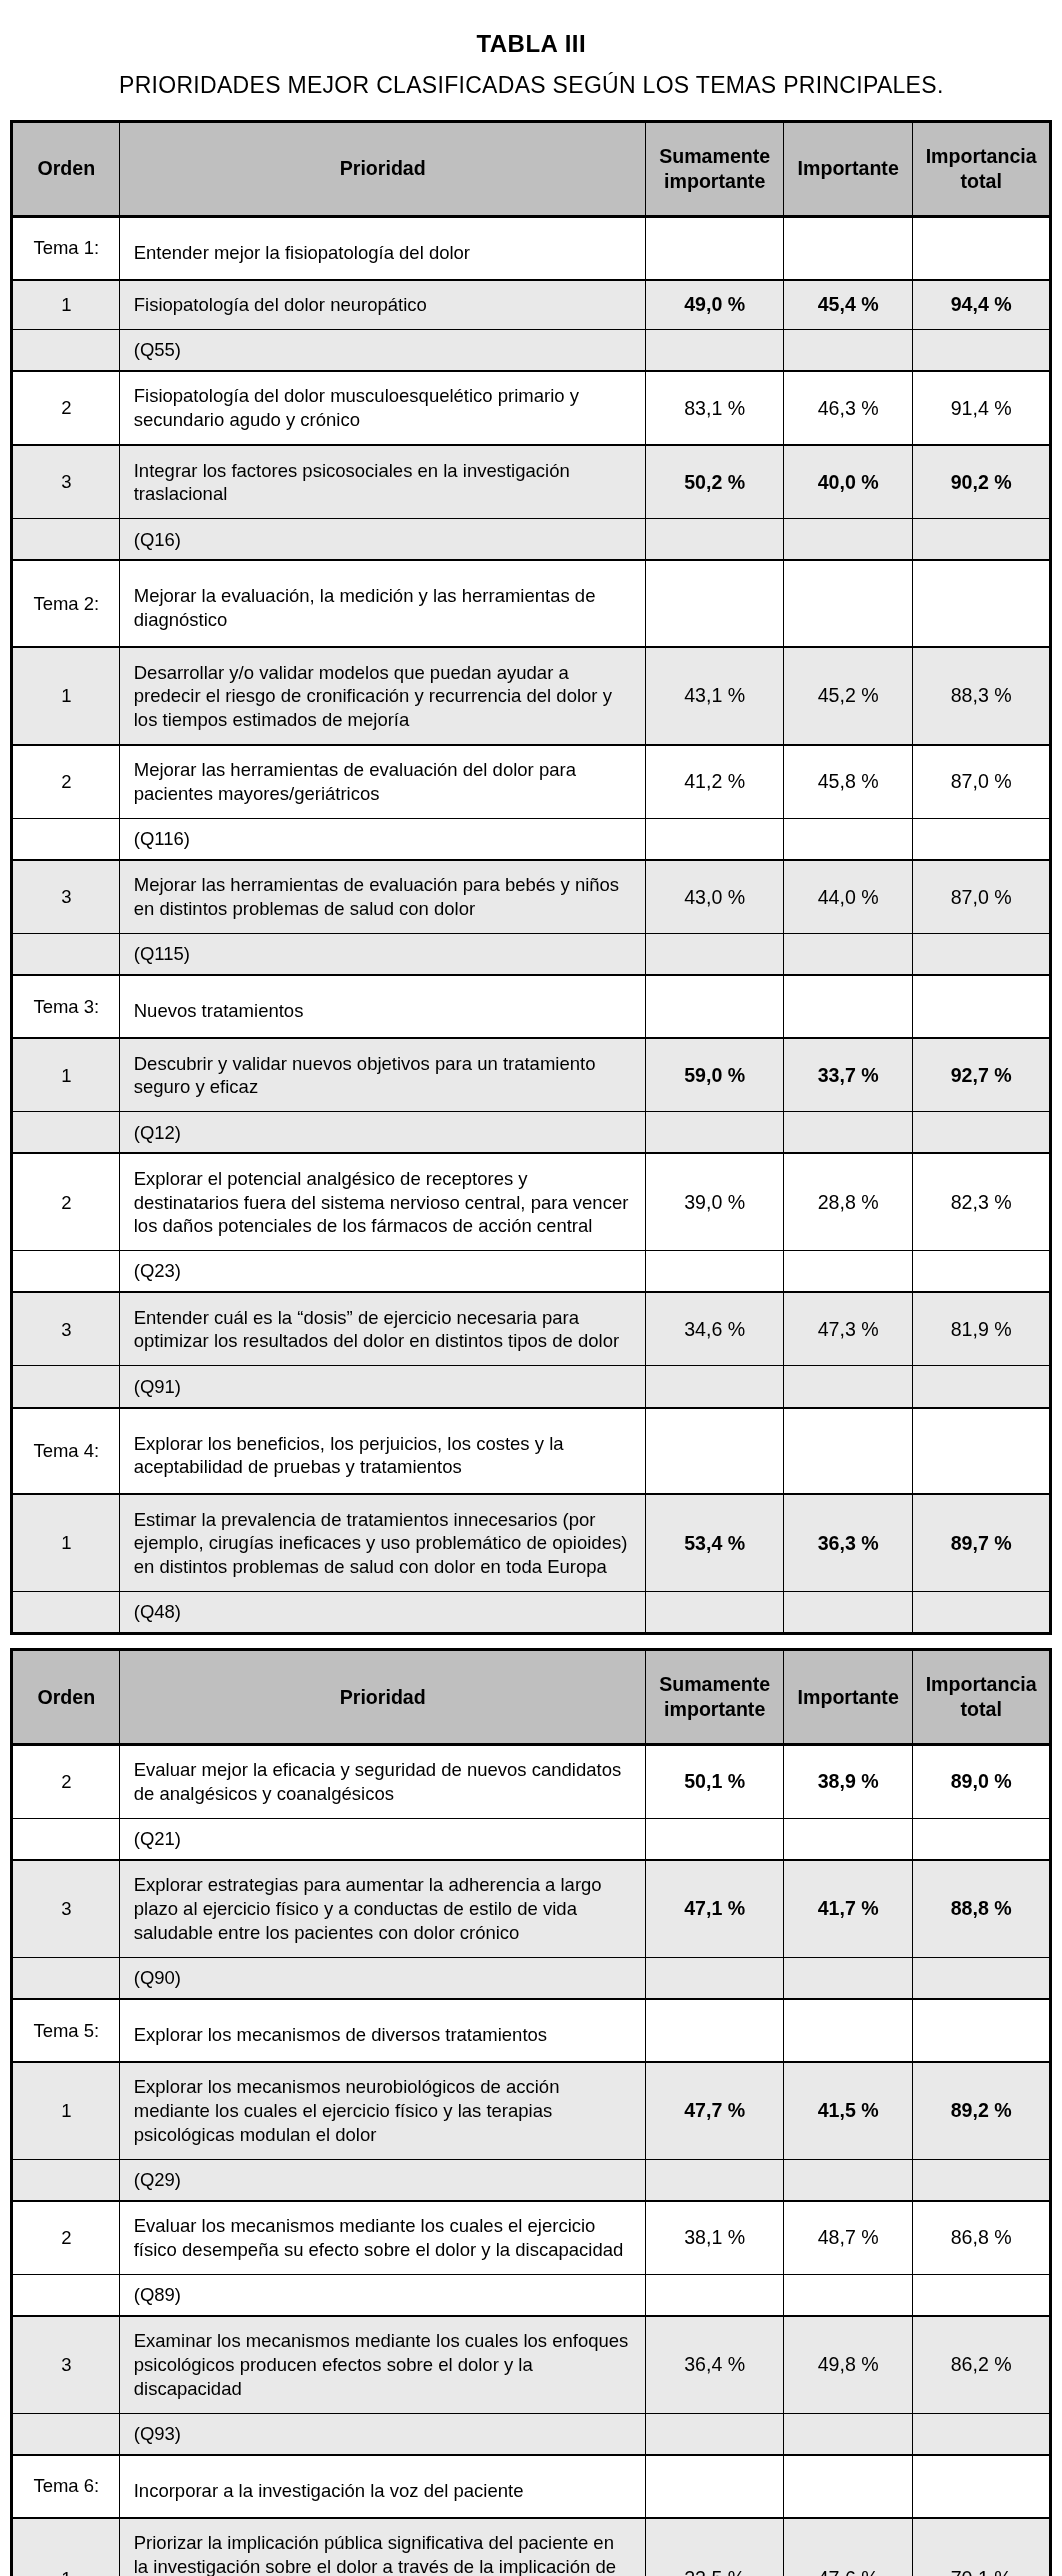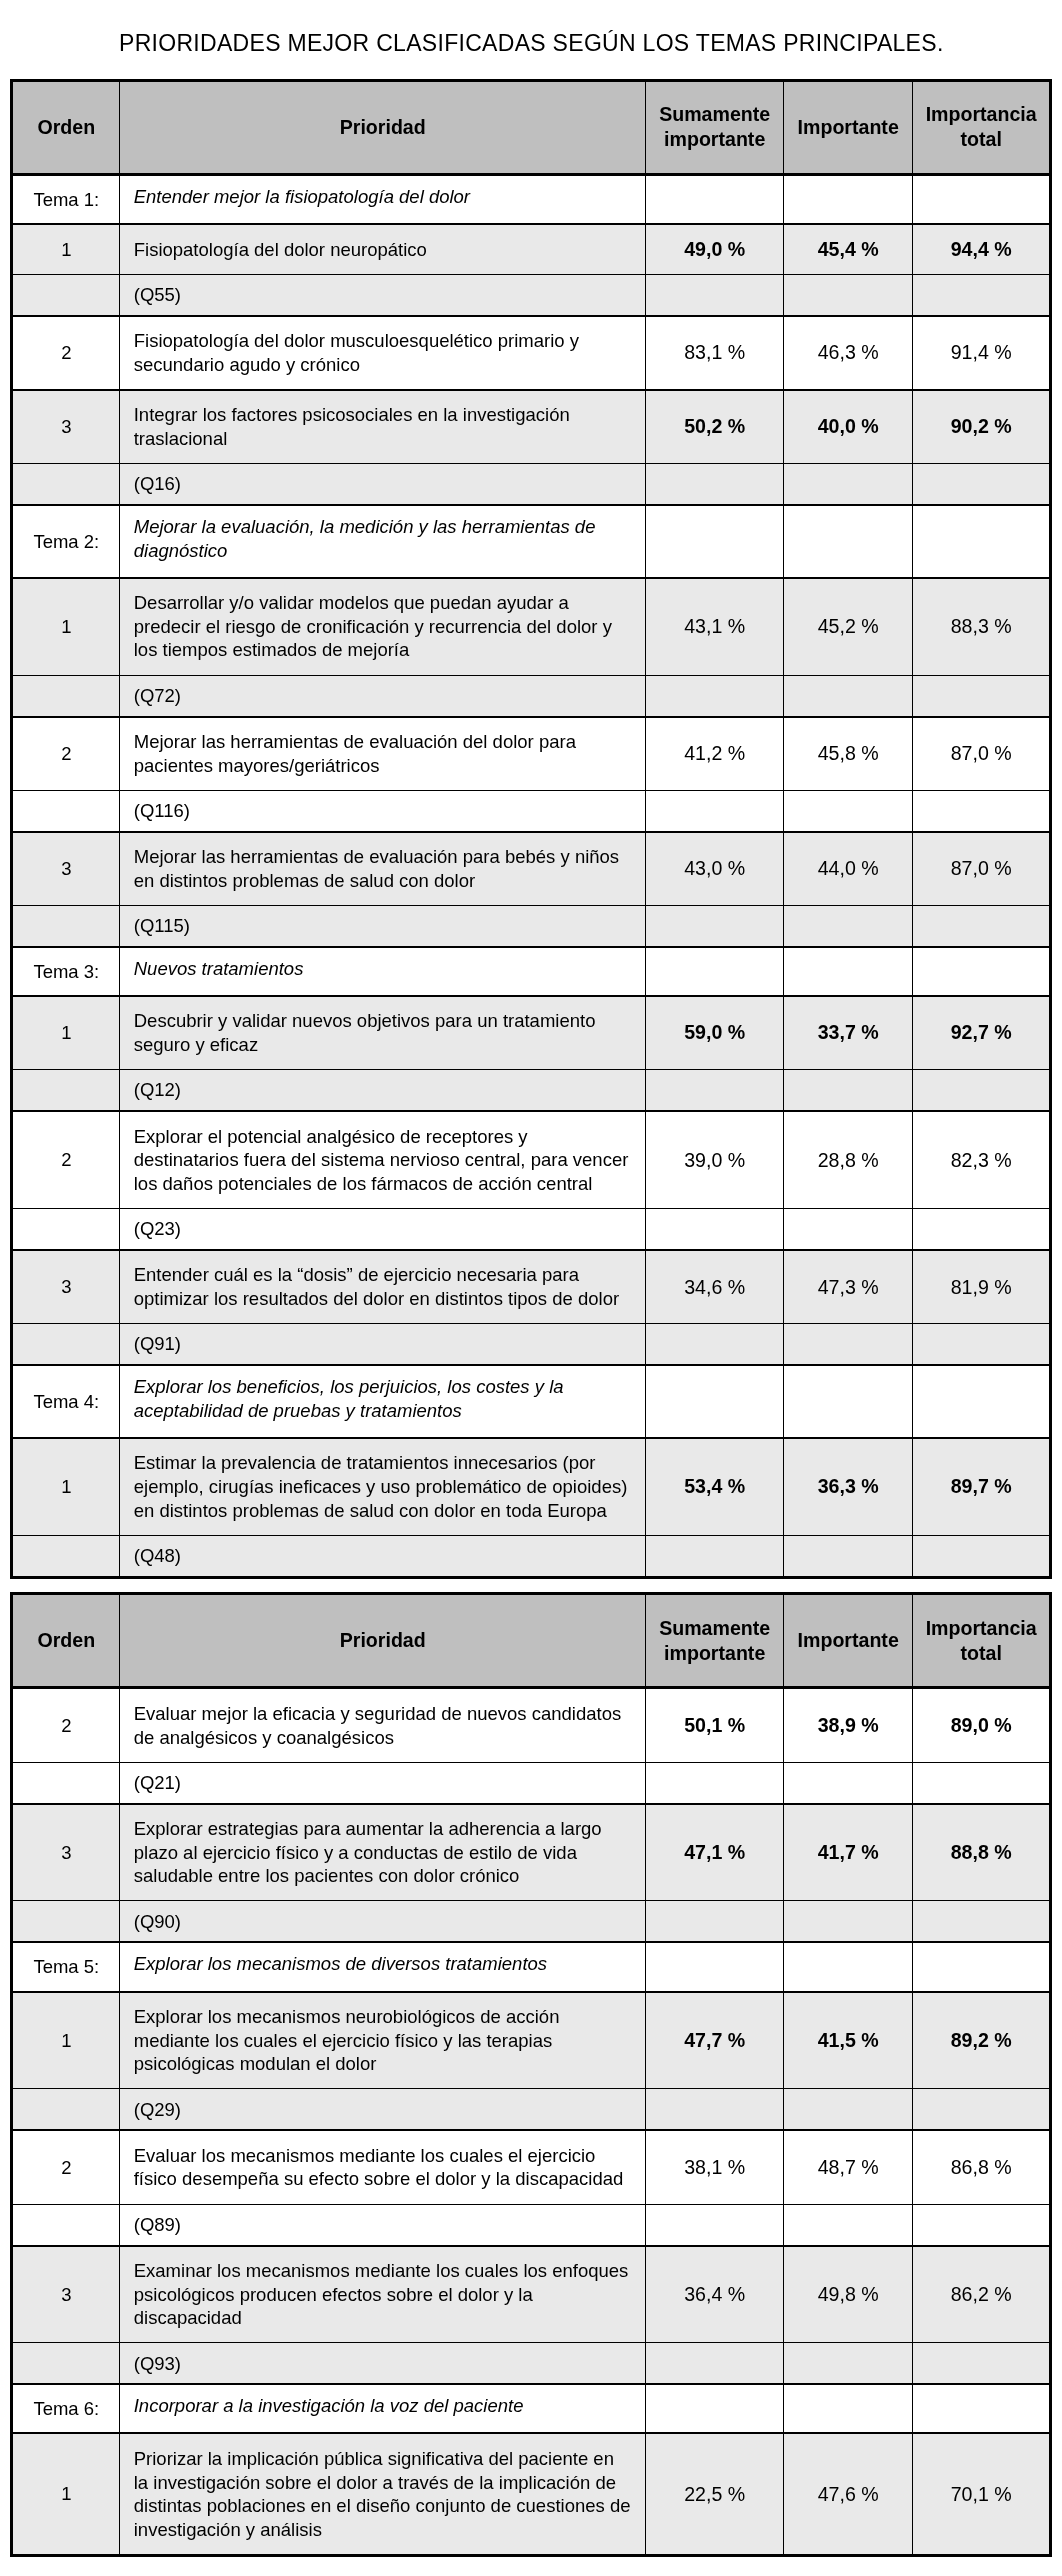--- a/index.html
+++ b/index.html
@@ -70,28 +70,29 @@
   }
   td.val-cell {
     text-align: center;
     padding: 10.3px 4.1px;
     font-size: 19.6px;
   }
   tr.bold-vals td.val-cell { font-weight: bold; }
   tr.shaded td { background: #e9e9e9; }
   tr.plain td { background: #ffffff; }
   tr.q-row td { padding-top: 8.2px; padding-bottom: 8.2px; }
-  tr.tema-row td.prior-cell { padding-top: 9px; padding-bottom: 14.4px; font-style: italic; }
+  tr.tema-row td.prior-cell { padding-top: 23px; padding-bottom: 14.4px; }
 </style>
 </head>
 <body>
 
 <div class="page">
 
   <div class="title-block">
+    <div class="title-line1">TABLA III</div>
     <div class="title-line2">PRIORIDADES MEJOR CLASIFICADAS SEGÚN LOS TEMAS PRINCIPALES.</div>
   </div>
 
   <table class="main">
     <colgroup>
       <col class="c-orden">
         <col class="c-prior">
         <col class="c-sum">
         <col class="c-imp">
         <col class="c-tot">
@@ -154,27 +155,20 @@
           <td class="val-cell"></td>
           <td class="val-cell"></td>
           <td class="val-cell"></td>
         </tr>
         <tr class="shaded">
           <td class="orden-cell">1</td>
           <td class="prior-cell">Desarrollar y/o validar modelos que puedan ayudar a predecir el riesgo de cronificación y recurrencia del dolor y los tiempos estimados de mejoría</td>
           <td class="val-cell">43,1 %</td>
           <td class="val-cell">45,2 %</td>
           <td class="val-cell">88,3 %</td>
-        </tr>
-        <tr class="shaded q-row">
-          <td class="orden-cell"></td>
-          <td class="prior-cell">(Q72)</td>
-          <td class="val-cell"></td>
-          <td class="val-cell"></td>
-          <td class="val-cell"></td>
         </tr>
         <tr class="plain">
           <td class="orden-cell">2</td>
           <td class="prior-cell">Mejorar las herramientas de evaluación del dolor para pacientes mayores/geriátricos</td>
           <td class="val-cell">41,2 %</td>
           <td class="val-cell">45,8 %</td>
           <td class="val-cell">87,0 %</td>
         </tr>
         <tr class="plain q-row">
           <td class="orden-cell"></td>

